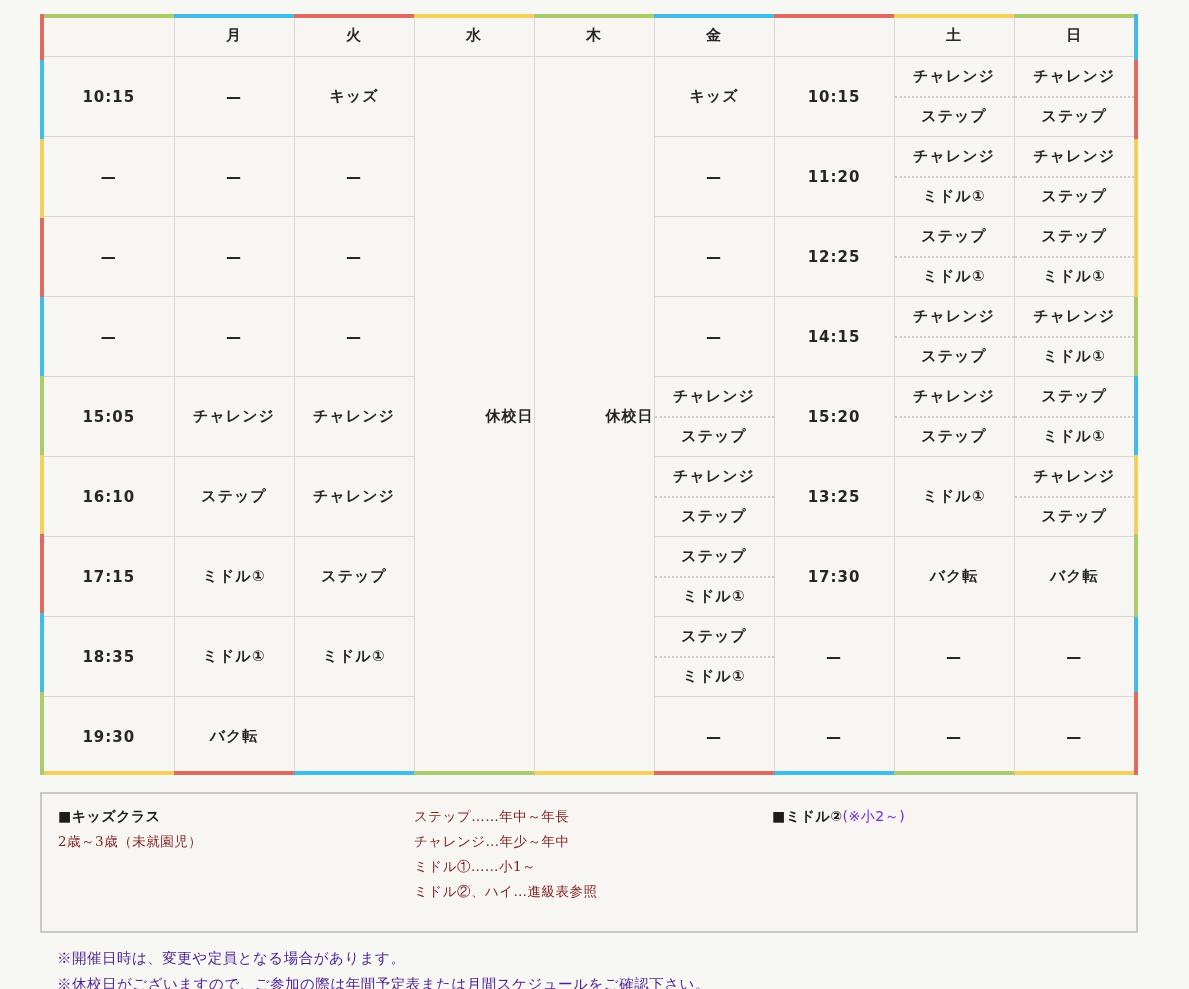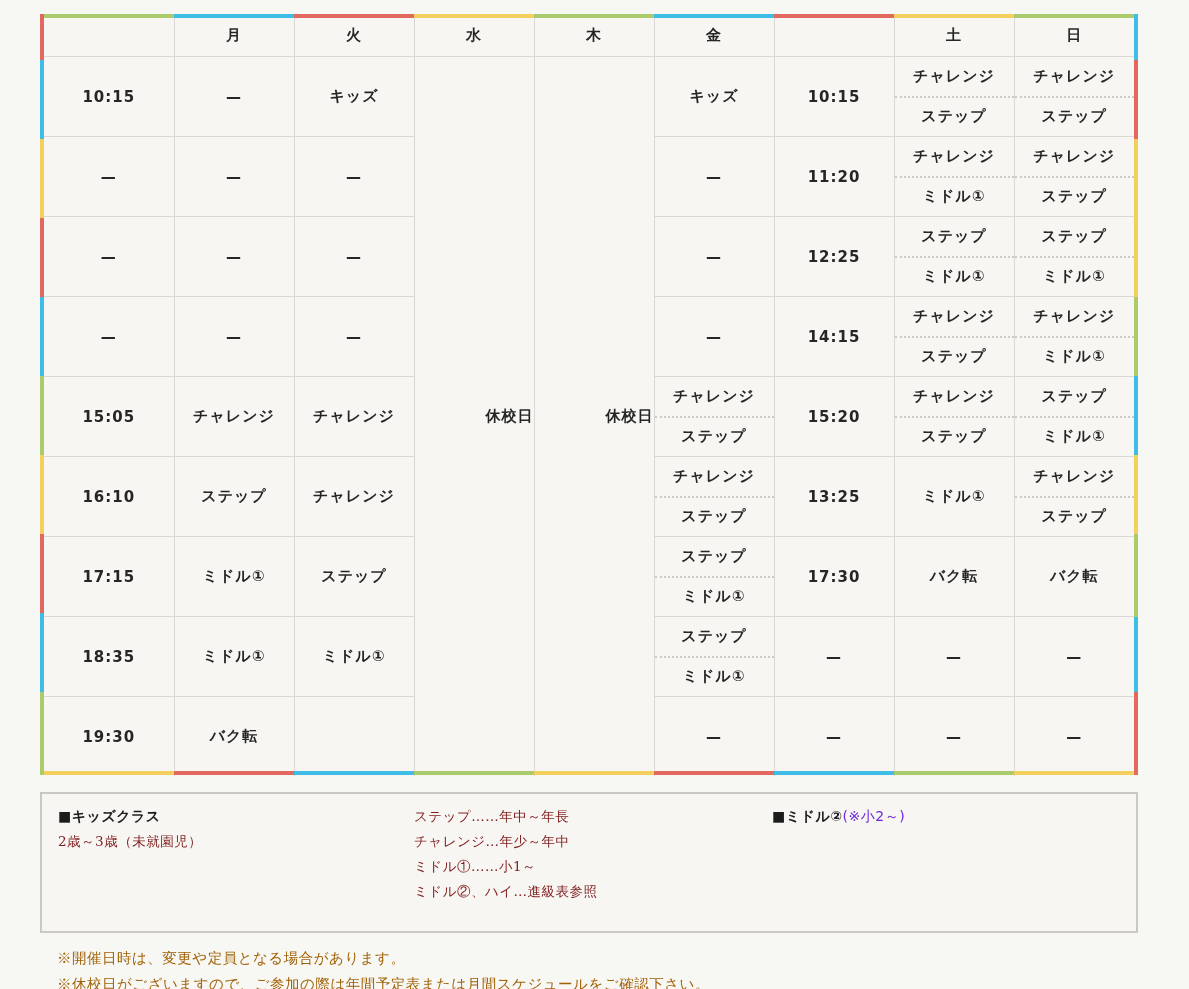--- a/index.html
+++ b/index.html
@@ -118,21 +118,21 @@
     color: #7f1d1d;
     line-height: 25px;
     letter-spacing: 0.5px;
   }
 
   
   .notes { margin: 12px 0 0 17px; }
   .note-line {
     font-family: "DejaVu Serif", "Liberation Serif", serif;
     font-size: 14.5px;
-    color: #a16207;
+    color: #4c1d95;
     line-height: 26px;
     letter-spacing: 0.5px;
   }
 </style>
 </head>
 <body>
 
 <div class="page">
 
   <div class="table-frame">

